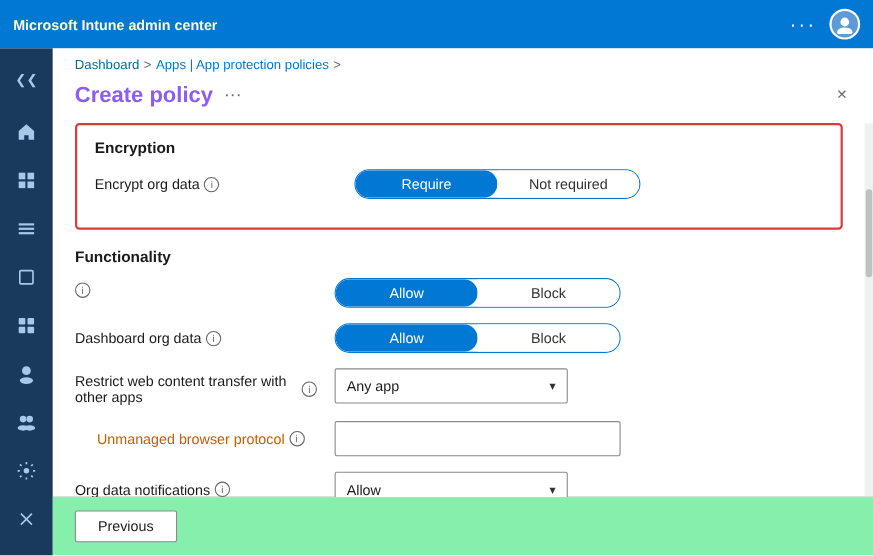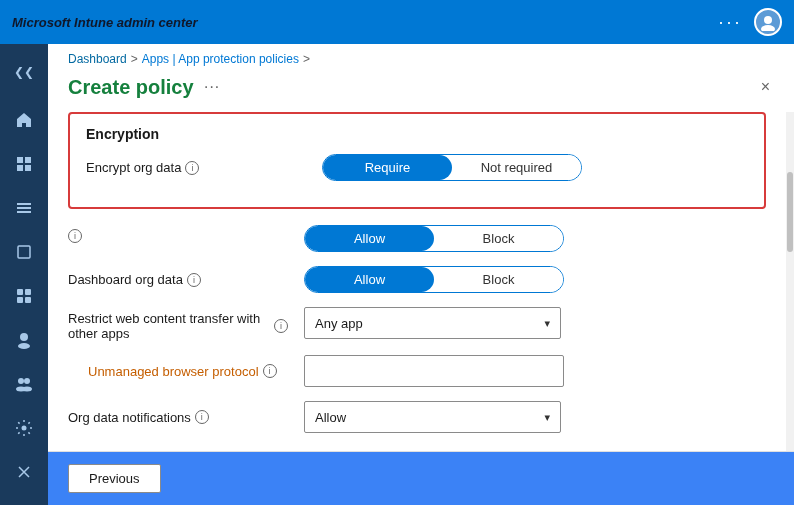--- a/index.html
+++ b/index.html
@@ -8,21 +8,21 @@
     
     .header {
       background: #0078d4;
       height: 44px;
       display: flex;
       align-items: center;
       padding: 0 12px;
       justify-content: space-between;
     }
     .header-left { display: flex; align-items: center; gap: 8px; }
-    .header-logo { color: #0f172a; font-size: 13px; font-weight: 600; font-style: italic; }
+    .header-logo { color: #fef9c3; font-size: 13px; font-weight: 600; }
     .header-right { display: flex; align-items: center; gap: 12px; }
     .header-dots { color: white; font-size: 18px; letter-spacing: 2px; cursor: pointer; }
     .header-avatar {
       width: 28px; height: 28px; border-radius: 50%;
       background: #5c9bd6; border: 2px solid white;
       display: flex; align-items: center; justify-content: center;
       color: white; font-size: 12px;
     }
 
     
@@ -71,21 +71,21 @@
     .page-title-bar {
       padding: 4px 20px 12px 20px;
       display: flex;
       align-items: center;
       gap: 10px;
       justify-content: space-between;
     }
     .page-title {
       font-size: 20px;
       font-weight: 600;
-      color: #15803d;
+      color: #8b5cf6;
     }
     .title-dots { color: #666; font-size: 16px; cursor: pointer; }
     .close-btn { color: #666; font-size: 16px; cursor: pointer; padding: 4px; }
 
     
     .form-area {
       flex: 1;
       overflow-y: auto;
       padding: 0 20px;
     }
@@ -165,21 +165,21 @@
       color: white;
       border-radius: 18px;
     }
     .toggle-option.inactive {
       background: white;
       color: #333;
     }
 
     
     .dropdown-field {
-      width: 257px;
+      width: 212px;
       height: 32px;
       border: 1px solid #8a8a8a;
       border-radius: 2px;
       padding: 0 10px;
       display: flex;
       align-items: center;
       justify-content: space-between;
       cursor: pointer;
       background: white;
       font-size: 13px;
@@ -199,21 +199,21 @@
       background: white;
     }
     .text-input:disabled { background: #f5f5f5; color: #aaa; }
 
     
     .footer {
       padding: 12px 20px;
       border-top: 1px solid #e0e0e0;
       display: flex;
       gap: 8px;
-      background: #3b82f6;
+      background: #86efac;
     }
     .btn-secondary {
       padding: 6px 20px;
       border: 1px solid #8a8a8a;
       background: white;
       border-radius: 2px;
       font-size: 13px;
       cursor: pointer;
       color: #1a1a1a;
     }
@@ -359,20 +359,21 @@
               <span class="info-icon">i</span>
             </div>
             <div class="toggle-group">
               <button class="toggle-option active">Require</button>
               <button class="toggle-option inactive">Not required</button>
             </div>
           </div>
         </div>
 
         <div class="section-plain">
+          <div class="section-title">Functionality</div>
 
           <div class="form-row form-row-top">
             <div class="form-label" style="padding-top:4px;">
               <span class="info-icon">i</span>
             </div>
             <div class="toggle-group">
               <button class="toggle-option active">Allow</button>
               <button class="toggle-option inactive">Block</button>
             </div>
           </div>

